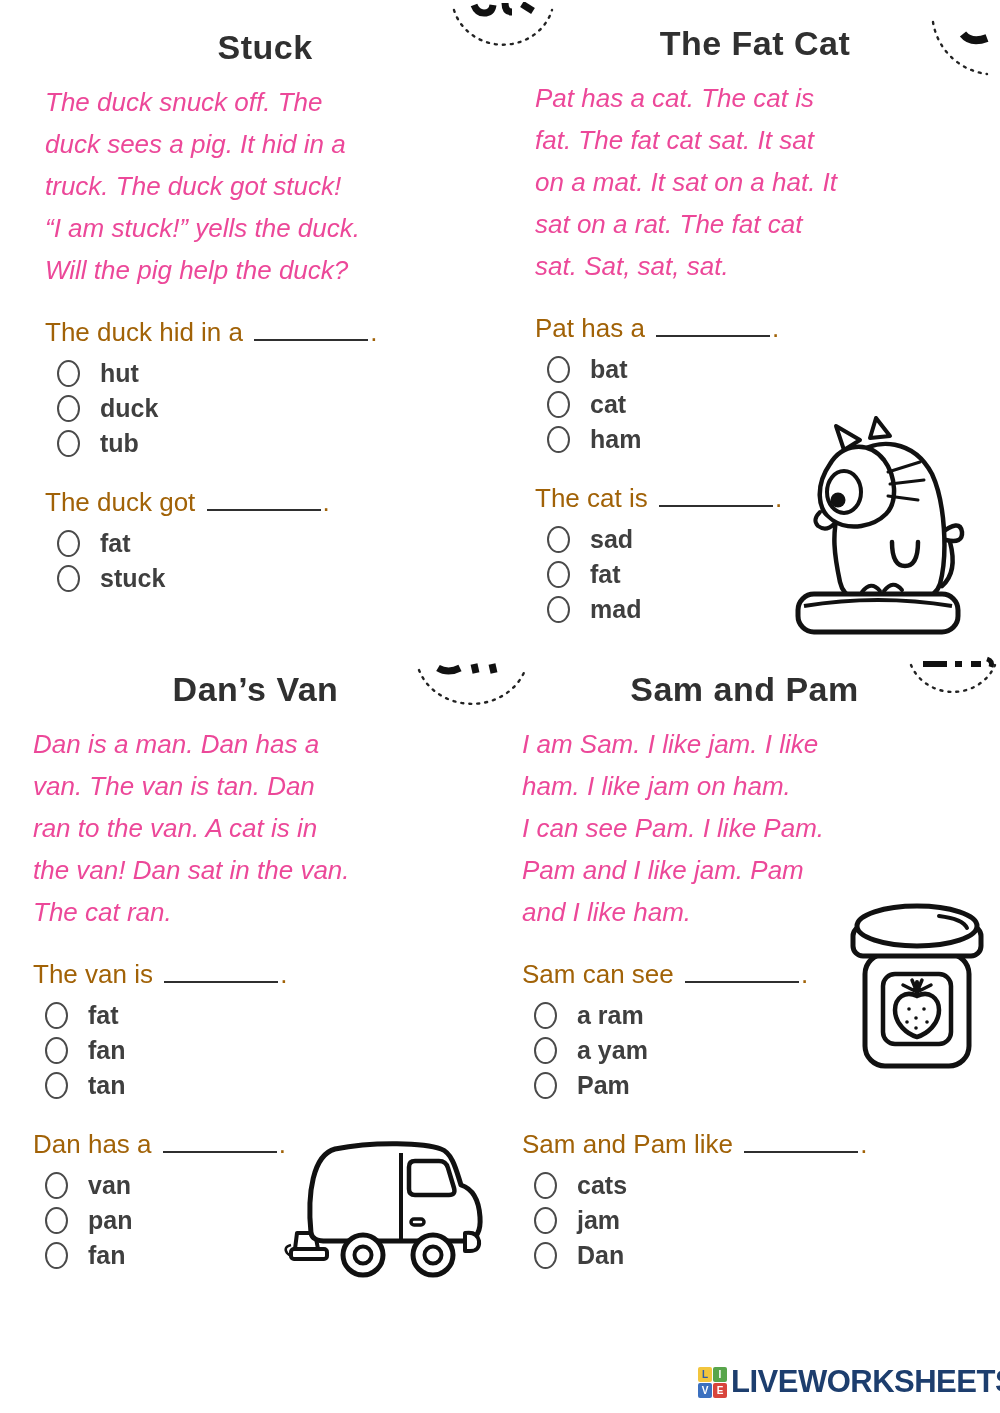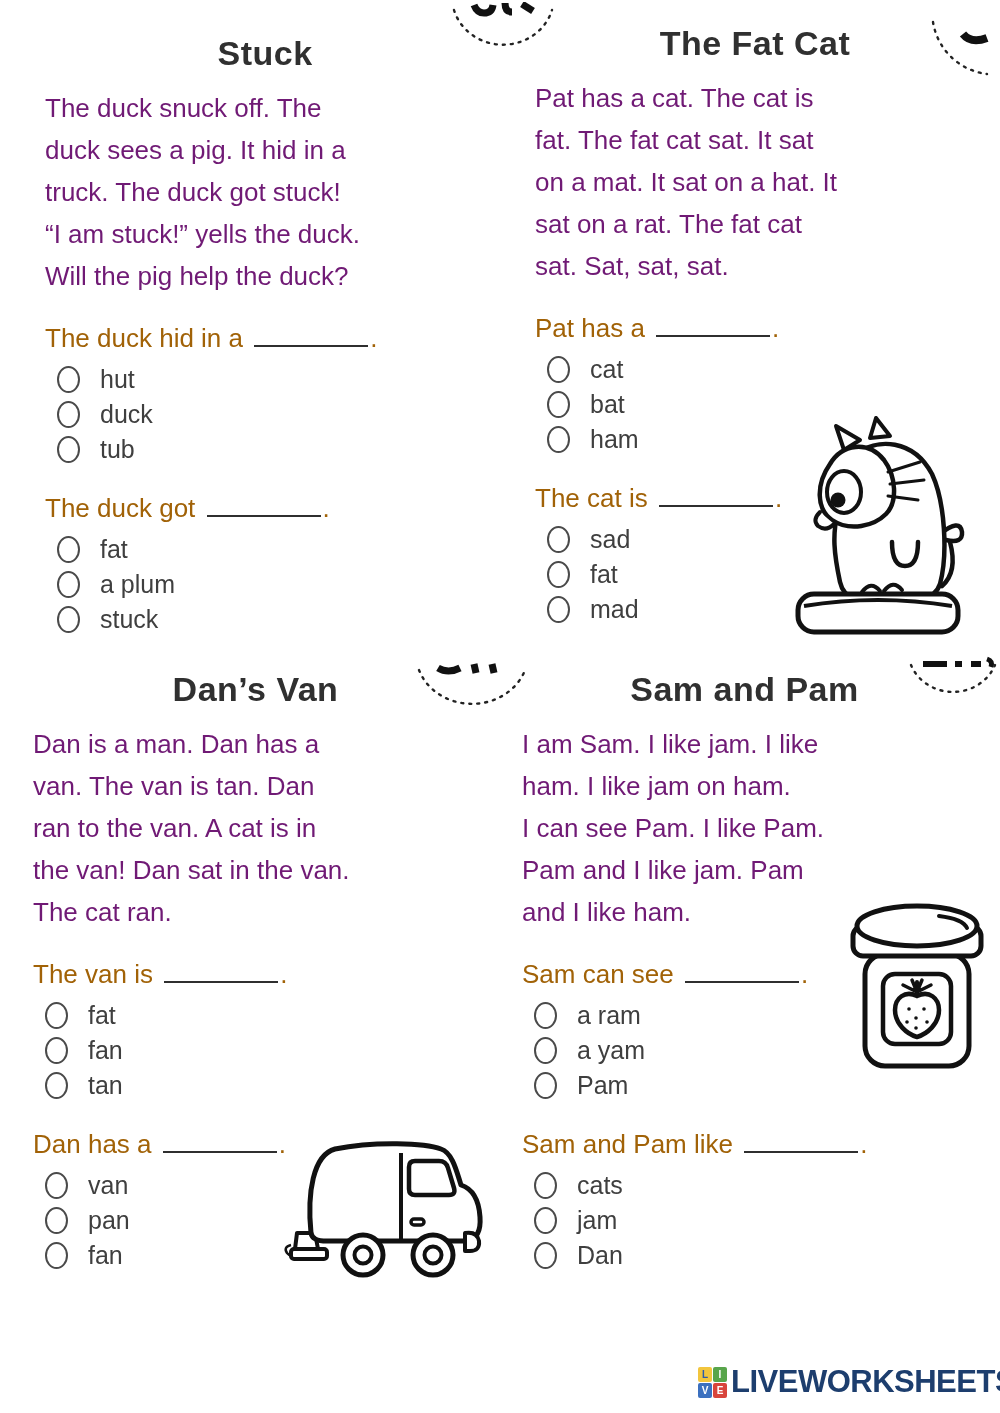--- a/index.html
+++ b/index.html
@@ -7,30 +7,30 @@
     width:1000px;height:1413px;background:#ffffff;position:relative;
     font-family:"Liberation Sans","DejaVu Sans",sans-serif;color:#3a3a3a;
     overflow:hidden;
   }
   .quad{position:absolute;}
   .title{
     margin:0 0 14px 0;text-align:center;font-size:34px;font-weight:700;
     color:#303030;letter-spacing:.5px;
   }
   .passage{
-    margin:0;font-size:26px;line-height:42px;white-space:pre;color:#701a75;
+    margin:0;font-size:26px;line-height:42px;white-space:pre;color:#ec4899;font-style:italic;
   }
   .question{margin-top:26px;}
   .question + .question{}
   .prompt{font-size:26px;color:#a16207;font-weight:500;}
   .blank{
     display:inline-block;width:114px;height:4px;
     border-bottom:2.5px solid #2f2f2f;vertical-align:baseline;margin:0 2px 0 4px;
   }
-  .options{margin:8px 0 0 12px;}
+  .options{margin:8px 0 0 12px;font-weight:bold;}
   .option{display:flex;align-items:center;height:35px;font-size:25px;color:#3f3f3f;}
   .radio{
     display:inline-block;width:19px;height:23px;border:2.5px solid #4a4a4a;
     border-radius:50%;margin-right:20px;flex:0 0 auto;background:#fff;
   }
   .illustration,.stamp{position:absolute;}
   .footer{
     position:absolute;left:698px;top:1364px;display:flex;align-items:center;gap:4px;
   }
   .logo-tiles{
@@ -46,21 +46,21 @@
   .tile-i{background:#58a54b;}
   .tile-v{background:#3b70bf;}
   .tile-e{background:#d8453c;}
   .brand{
     font-size:31px;font-weight:700;color:#1d3e6e;letter-spacing:-.5px;
   }
 </style>
 </head>
 <body>
 
-<section class="quad" style="left:45px;top:34px;width:440px;">
+<section class="quad" style="left:45px;top:28px;width:440px;">
   <h2 class="title">Stuck</h2>
   <p class="passage">The duck snuck off. The
 duck sees a pig. It hid in a
 truck. The duck got stuck!
 “I am stuck!” yells the duck.
 Will the pig help the duck?</p>
   <div class="question">
     <div class="prompt"><span>The duck hid in a </span><span class="blank"></span><span>.</span></div>
     <div class="options">
       <div class="option">
@@ -76,24 +76,20 @@
           <span>tub</span>
         </div>
     </div>
   </div>
   <div class="question">
     <div class="prompt"><span>The duck got </span><span class="blank"></span><span>.</span></div>
     <div class="options">
       <div class="option">
           <span class="radio"></span>
           <span>fat</span>
-        </div>
-      <div class="option">
-          <span class="radio"></span>
-          <span>a plum</span>
         </div>
       <div class="option">
           <span class="radio"></span>
           <span>stuck</span>
         </div>
     </div>
   </div>
 </section>
 
 <section class="quad" style="left:535px;top:24px;width:440px;">
@@ -101,25 +97,25 @@
   <p class="passage">Pat has a cat. The cat is
 fat. The fat cat sat. It sat
 on a mat. It sat on a hat. It
 sat on a rat. The fat cat
 sat. Sat, sat, sat.</p>
   <div class="question">
     <div class="prompt"><span>Pat has a </span><span class="blank"></span><span>.</span></div>
     <div class="options">
       <div class="option">
           <span class="radio"></span>
+          <span>bat</span>
+        </div>
+      <div class="option">
+          <span class="radio"></span>
           <span>cat</span>
-        </div>
-      <div class="option">
-          <span class="radio"></span>
-          <span>bat</span>
         </div>
       <div class="option">
           <span class="radio"></span>
           <span>ham</span>
         </div>
     </div>
   </div>
   <div class="question">
     <div class="prompt"><span>The cat is </span><span class="blank"></span><span>.</span></div>
     <div class="options">

